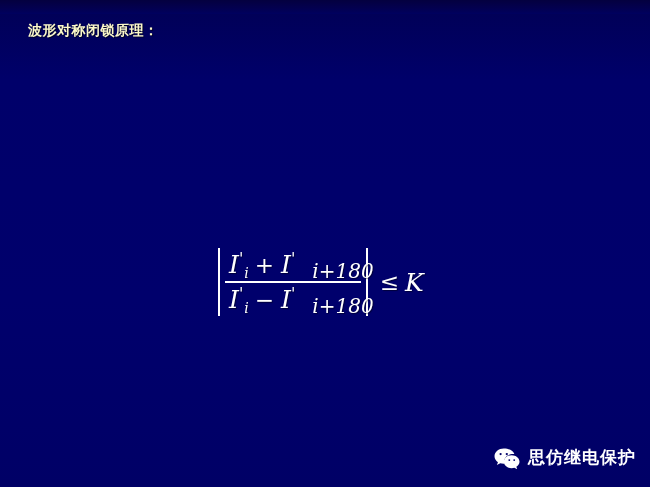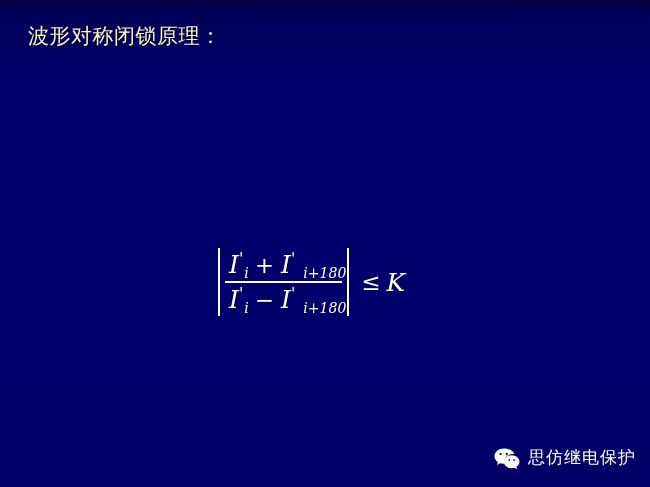--- a/index.html
+++ b/index.html
@@ -37,22 +37,22 @@
     background: linear-gradient(to bottom, #04003f 0%, #030050 60%, #00005f 100%);
     pointer-events: none;
   }
 
   
   .title {
     position: absolute;
     left: 28px;
     top: 22px;
     font-family: "DejaVu Sans", "Liberation Sans", sans-serif;
-    font-size: 21px;
-    font-weight: normal;
+    font-size: 14px;
+    font-weight: bold;
     letter-spacing: 0.5px;
     color: #fbf8c8;
     text-shadow: 1px 1px 0 rgba(0,0,0,0.55);
     white-space: nowrap;
   }
 
   
   .body-text {
     position: absolute;
     left: 32px;
@@ -119,25 +119,25 @@
     font-style: italic;
   }
   .sub {
     font-size: 14px;
     font-style: italic;
     position: relative;
     top: 5px;
     left: 1px;
   }
   .sub-long {
-    font-size: 14px;
+    font-size: 20px;
     font-style: italic;
     position: relative;
     top: 5px;
-    left: 8px;
+    left: 17px;
   }
   .op {
     font-size: 23px;
     margin: 0 7px;
     font-style: normal;
   }
   .rel {
     font-size: 23px;
     margin-left: 7px;
     margin-right: 6px;
@@ -157,21 +157,21 @@
     gap: 8px;
   }
   .wechat-icon {
     width: 26px;
     height: 22px;
     display: block;
   }
   .watermark-label {
     font-family: "DejaVu Sans", "Liberation Sans", sans-serif;
     font-size: 17px;
-    font-weight: normal;
+    font-weight: bold;
     color: #ffffff;
     letter-spacing: 1px;
     white-space: nowrap;
   }
 </style>
 </head>
 <body>
 
 <div class="slide">
 

